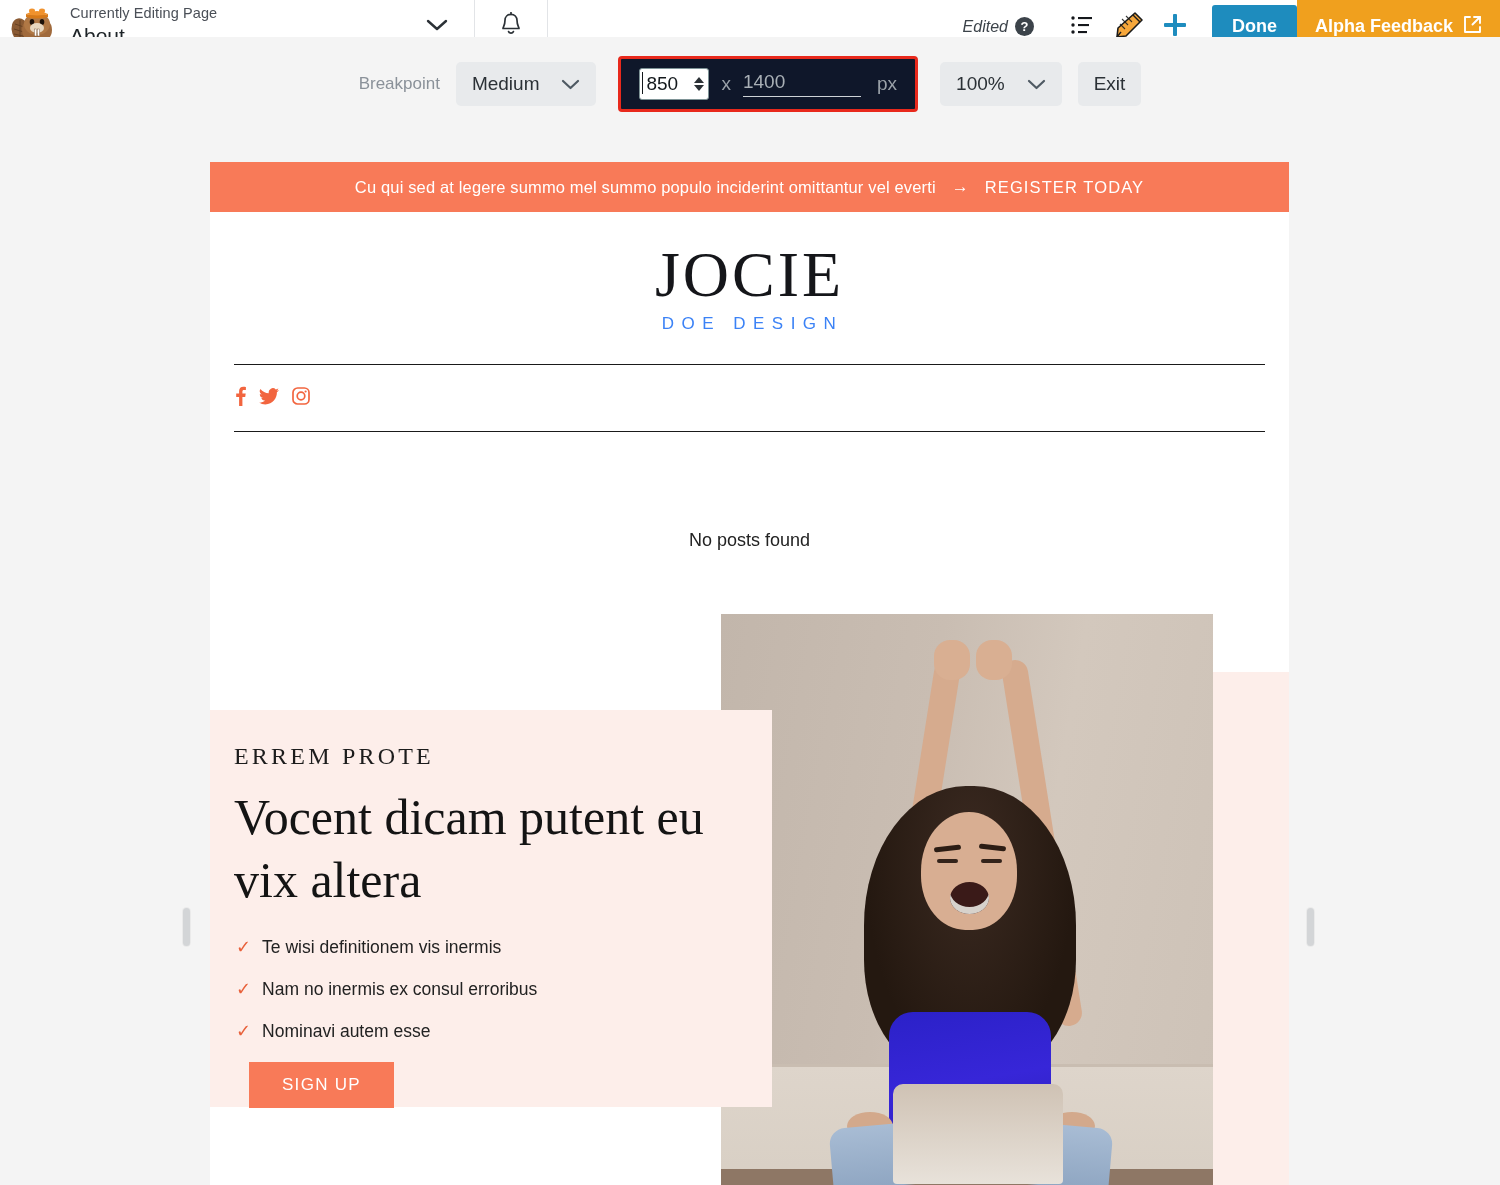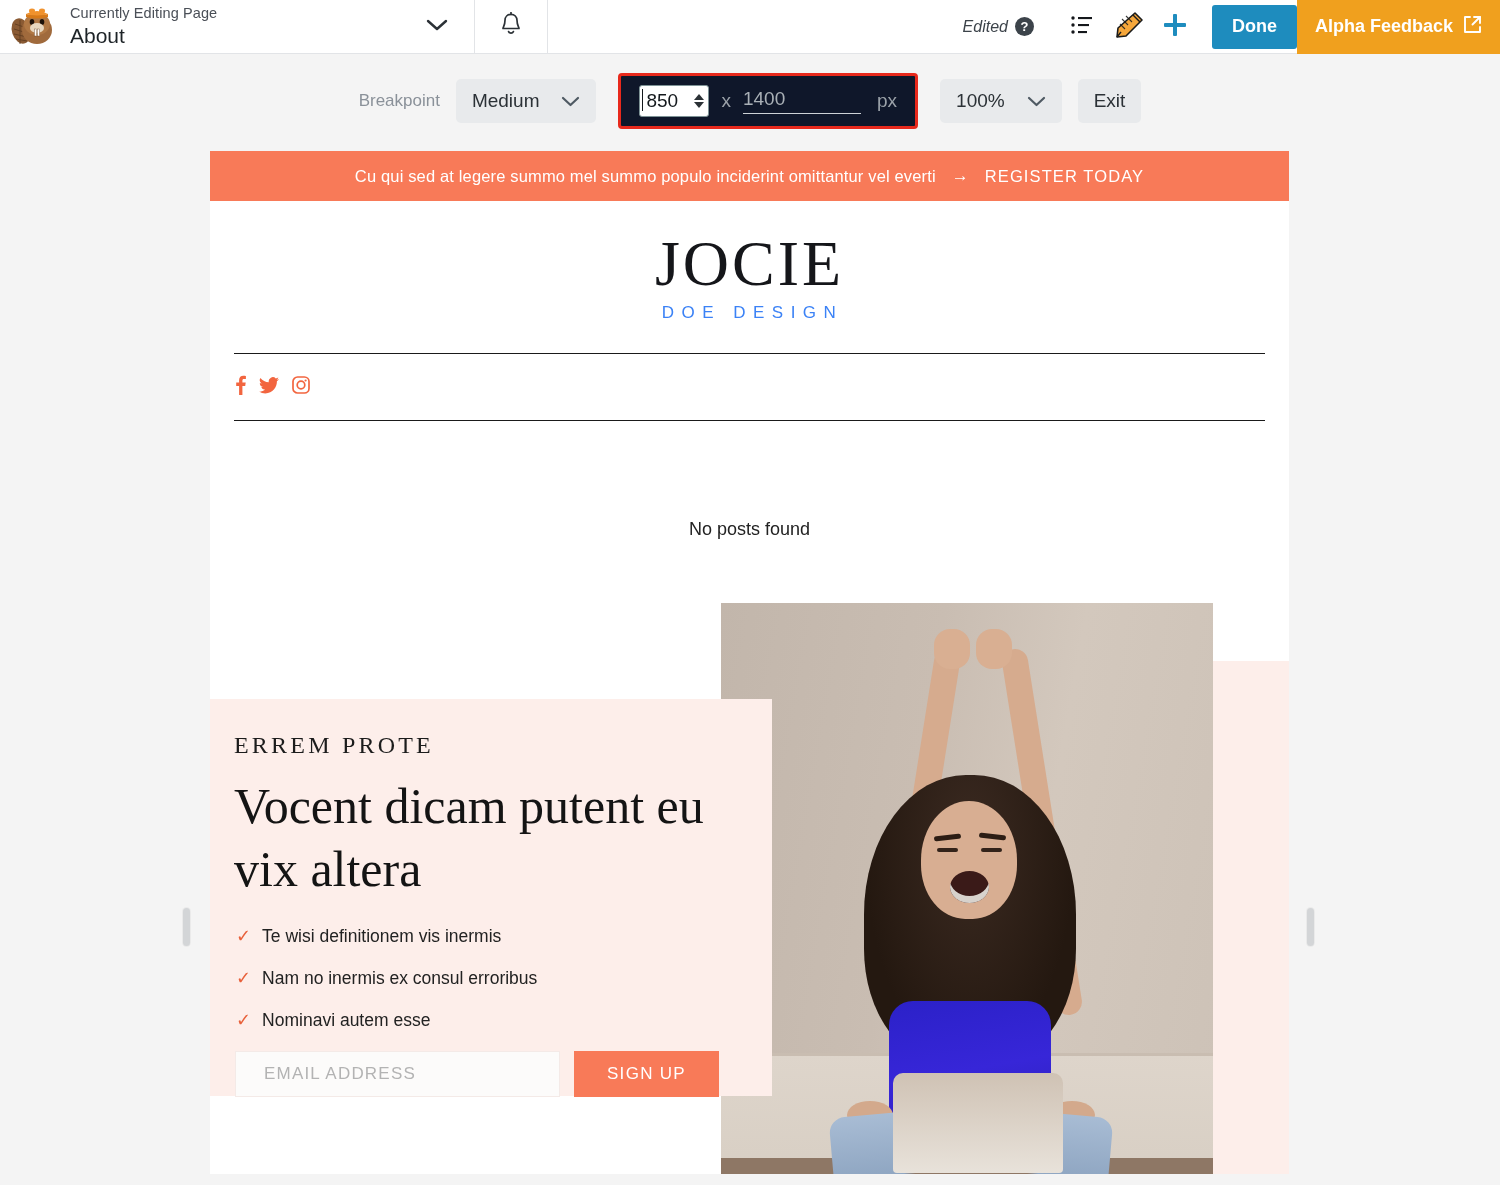--- a/index.html
+++ b/index.html
@@ -44,21 +44,21 @@
     margin-left:14px;cursor:pointer;
   }
   .btn-alpha{
     background:#f0a01e;color:#fff;font-size:18px;font-weight:bold;
     height:54px;padding:0 18px;display:flex;align-items:center;gap:10px;border:0;
     cursor:pointer;
   }
 
   
   .bpbar{
-    position:absolute;top:54px;left:0;width:1500px;height:93px;
+    position:absolute;top:37px;left:0;width:1500px;height:93px;
     background:#f4f4f4;display:flex;align-items:center;justify-content:center;gap:0px;
   }
   .bp-label{font-size:17px;color:#8a9199;margin-right:16px;}
   .pill{
     background:#e8eaec;border-radius:5px;height:44px;display:flex;align-items:center;
     padding:0 16px;font-size:19px;color:#2b3136;cursor:pointer;gap:22px;
   }
   .pill .cv{color:#4f5a63;}
   .dim-box{
     margin-left:22px;border:3px solid #e8291c;border-radius:4px;
@@ -84,21 +84,21 @@
   .px-unit{font-size:19px;color:#9aa1a8;margin-left:16px;}
   .zoom-pill{margin-left:22px;}
   .exit-pill{margin-left:16px;}
 
   
   .canvas{
     position:absolute;top:147px;left:0;width:1500px;height:1038px;background:#f4f4f4;
     overflow:hidden;
   }
   .frame{
-    position:absolute;left:210px;top:4px;width:1079px;height:1023px;background:#fff;
+    position:absolute;left:210px;top:15px;width:1079px;height:1023px;background:#fff;
     overflow:hidden;
   }
   .handle{
     position:absolute;width:7px;height:38px;border-radius:4px;background:#d3d5d7;
     box-shadow:0 0 0 1px rgba(0,0,0,.04);cursor:ew-resize;
   }
   .handle.left{left:183px;top:761px;}
   .handle.right{left:1307px;top:761px;}
 
   
@@ -422,19 +422,18 @@
         <li>
           <span class="tick">✓</span>
           <span>Nam no inermis ex consul erroribus</span>
         </li>
         <li>
           <span class="tick">✓</span>
           <span>Nominavi autem esse</span>
         </li>
       </ul>
       <div class="pc-form">
-        <div class="email-in">EMAIL ADDRESS</div>
         <div class="signup">SIGN UP</div>
       </div>
     </div>
 
   </div>
 </div>
 
 </body></html>

